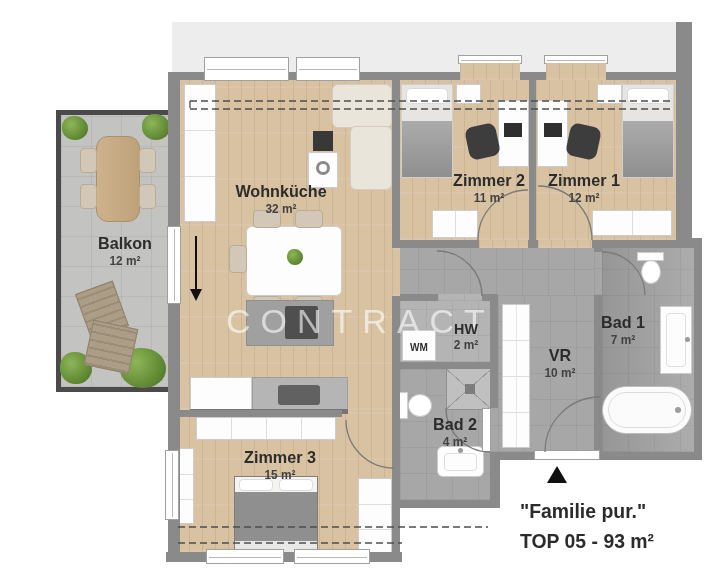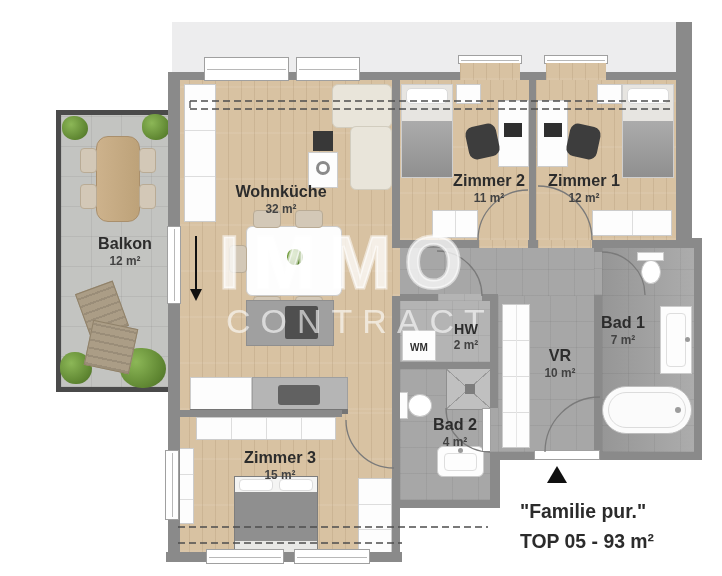--- a/index.html
+++ b/index.html
@@ -240,21 +240,20 @@
       <path d="M190,101 V109"></path>
       <path d="M178,527 H488"></path>
       <path d="M178,543 H402"></path>
     </g>
     <g>
       <line x1="196" y1="236" x2="196" y2="291" stroke="#111" stroke-width="2"></line>
       <polygon points="190,289 202,289 196,301" fill="#111"></polygon>
     </g>
   </svg>
 
-  <div class="wm1">IMMO</div>
   <div class="wm2">CONTRACT</div>
 
   <div class="lbl" style="left:125px;top:252px;">
     <div class="nm">Balkon</div>
     <div class="ar">12 m²</div>
   </div>
   <div class="lbl" style="left:281px;top:200px;">
     <div class="nm">Wohnküche</div>
     <div class="ar">32 m²</div>
   </div>

